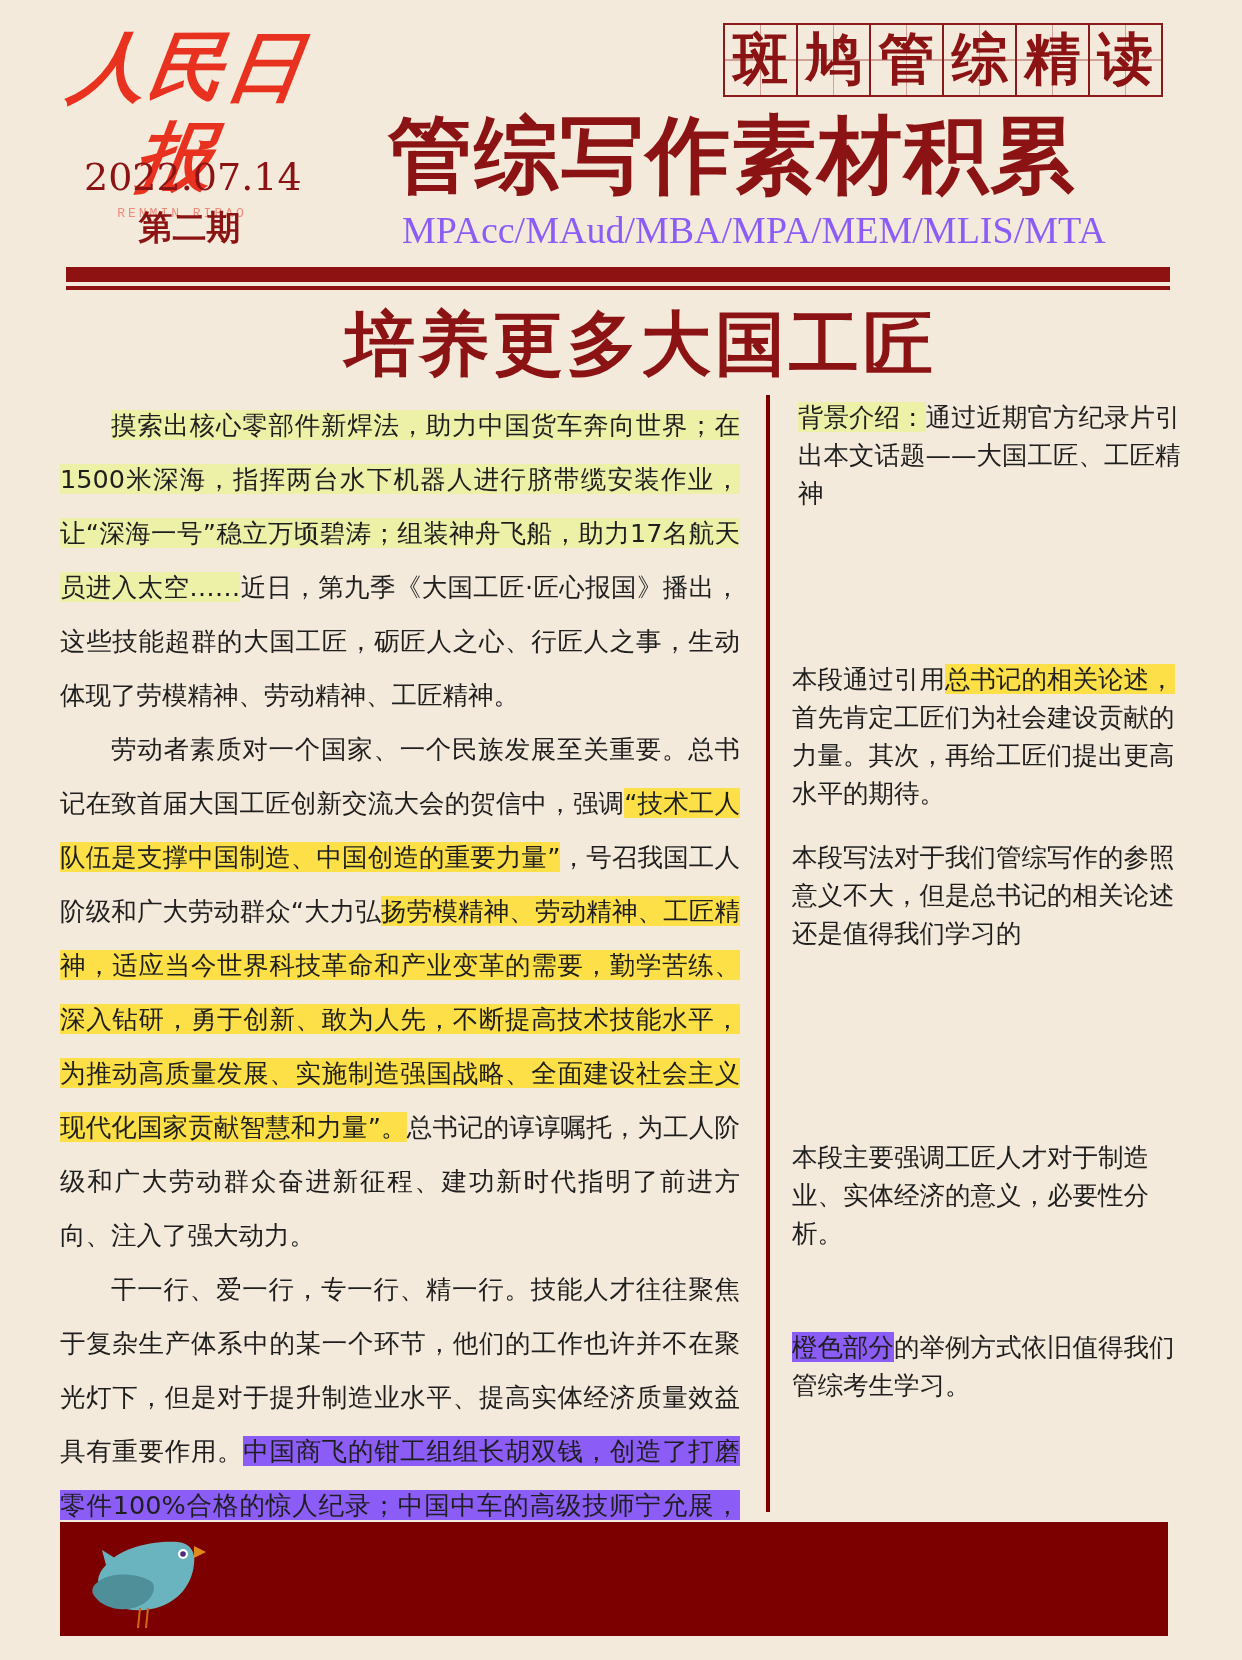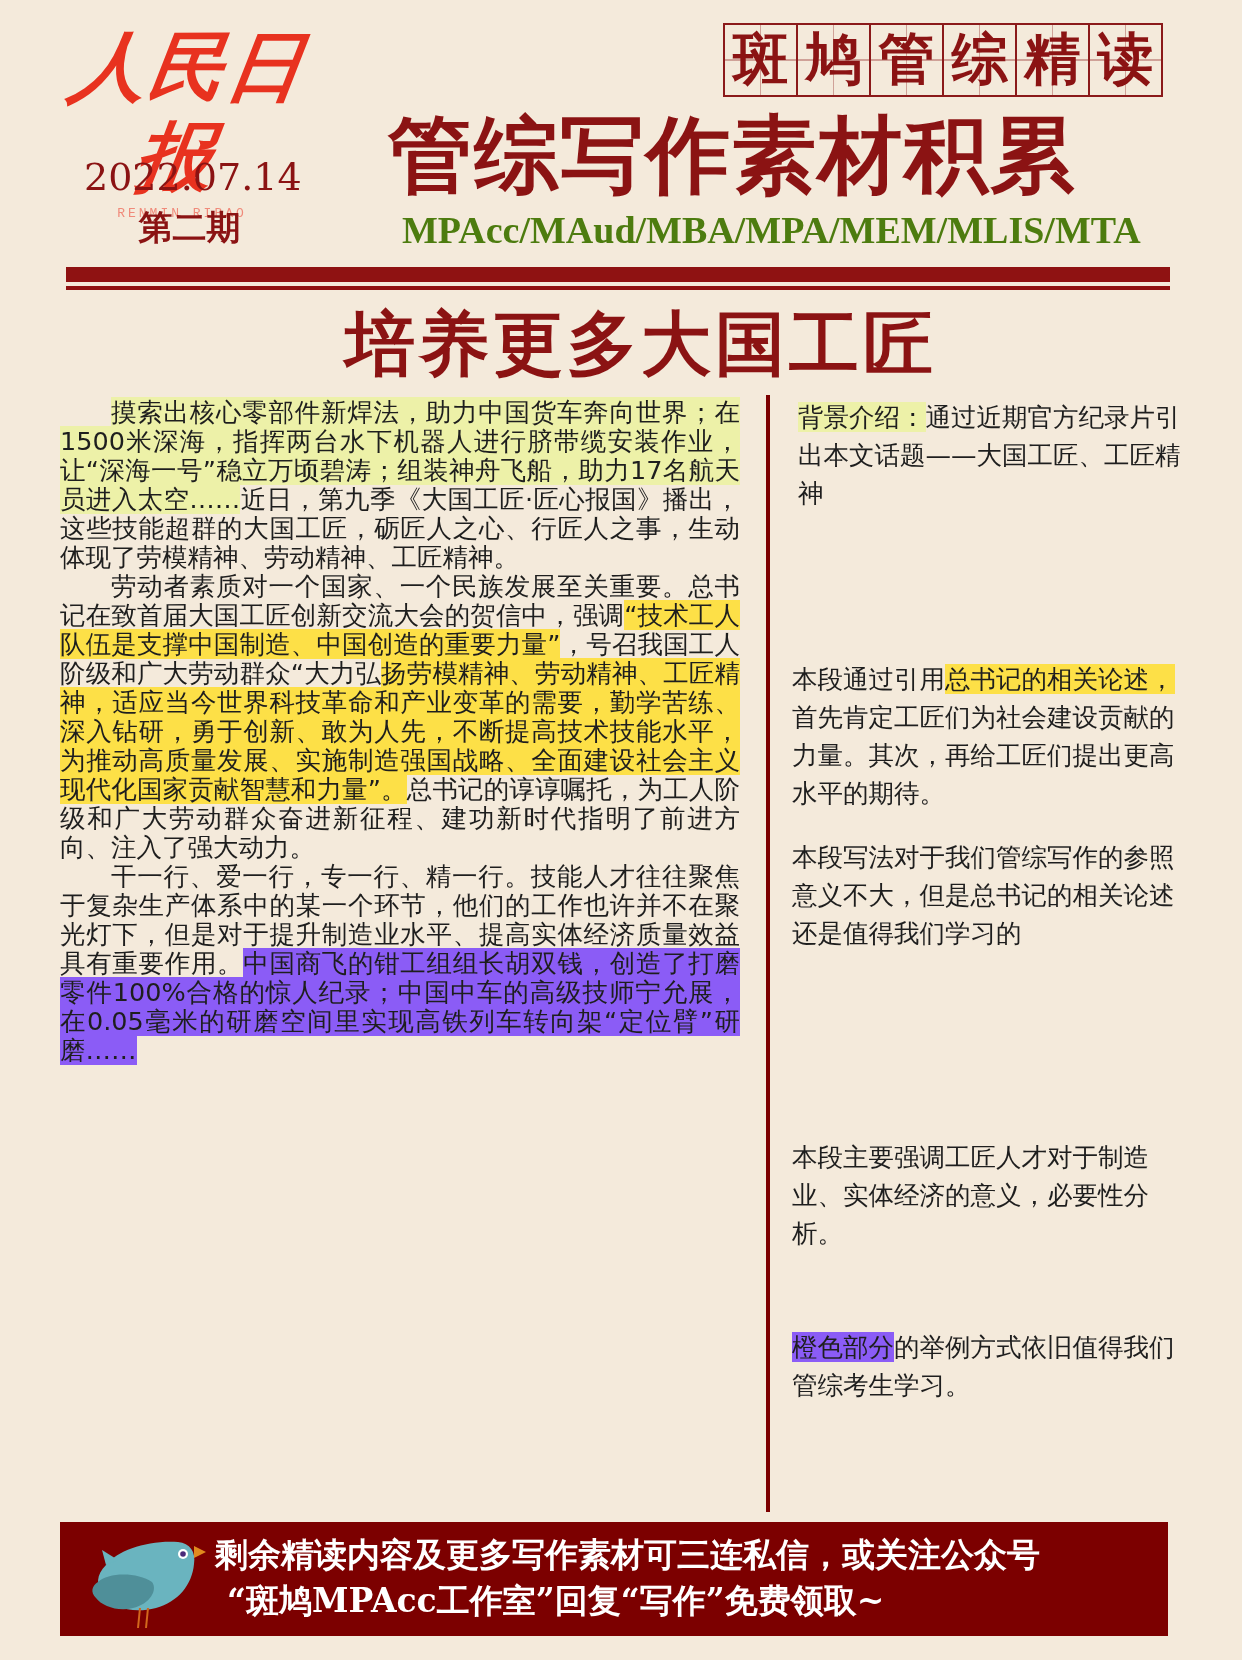--- a/index.html
+++ b/index.html
@@ -50,35 +50,35 @@
   .brand-box:last-child { border-right: none; }
   .main-title {
     position: absolute; left: 388px; top: 105px; width: 790px;
     font-family: "DejaVu Serif", "Liberation Serif", serif;
     font-size: 84px; font-weight: bold; color: #8b1313;
     letter-spacing: 2px; line-height: 100px; white-space: nowrap;
   }
   .programs {
     position: absolute; left: 402px; top: 208px; width: 780px;
     font-family: "Liberation Serif", serif;
-    font-size: 38px; color: #4d7c0f; font-weight: bold; letter-spacing: 0px;
+    font-size: 38px; color: #8b5cf6; font-weight: normal; letter-spacing: 0px;
     white-space: nowrap;
   }
   .rule-thick { position: absolute; left: 66px; top: 267px; width: 1104px; height: 15px; background: #8f1212; }
   .rule-thin { position: absolute; left: 66px; top: 286px; width: 1104px; height: 4px; background: #8f1212; }
   .article-title {
     position: absolute; left: 0; top: 298px; width: 1242px; text-align: center;
     font-family: "DejaVu Serif", "Liberation Serif", serif;
     font-size: 70px; font-weight: bold; color: #8b1313; letter-spacing: 4px; padding-left: 20px;
   }
 
   
   .body-col {
     position: absolute; left: 60px; top: 398px; width: 680px;
-    font-size: 25.5px; line-height: 29px; text-align: justify;
+    font-size: 25.5px; line-height: 54px; text-align: justify;
   }
   .body-col p { margin: 0 0 0 0; text-indent: 2em; }
   .hl-yellow { background: #edf1a8; }
   .hl-blue { background: #fde047; }
   .hl-orange { background: #8b5cf6; }
 
   .divider { position: absolute; left: 766px; top: 395px; width: 4px; height: 1117px; background: #7c0000; }
 
   .notes-col { position: absolute; left: 792px; top: 398px; width: 385px; font-size: 25.5px; line-height: 38px; }
   .note { position: absolute; left: 0; width: 385px; }
@@ -154,17 +154,13 @@
   <svg class="bird" viewBox="0 0 130 100">
     <path d="M28 35 C 40 20, 70 10, 100 12 C 112 13, 118 22, 116 34 C 114 55, 100 72, 78 78 C 55 84, 35 78, 25 65 C 18 55, 18 45, 28 35 Z" fill="#6ab4bf"></path>
     <path d="M28 35 L 24 20 L 40 30 Z" fill="#6ab4bf"></path>
     <path d="M116 16 L 128 22 L 116 28 Z" fill="#e08a1e"></path>
     <circle cx="105" cy="24" r="5" fill="#ffffff"></circle>
     <circle cx="105" cy="24" r="2.8" fill="#4a2a7a"></circle>
     <path d="M20 52 C 30 42, 60 42, 74 52 C 80 60, 72 74, 55 78 C 40 82, 24 76, 18 68 C 12 62, 14 56, 20 52 Z" fill="#4f8f99"></path>
     <line x1="62" y1="78" x2="60" y2="98" stroke="#d2681c" stroke-width="2"></line>
     <line x1="70" y1="78" x2="68" y2="98" stroke="#d2681c" stroke-width="2"></line>
   </svg>
-  <div class="footer-text">
-    <div>剩余精读内容及更多写作素材可三连私信，或关注公众号</div>
-    <div>“斑鸠MPAcc工作室”回复“写作”免费领取~</div>
-  </div>
 </div>
 
 </body></html>

